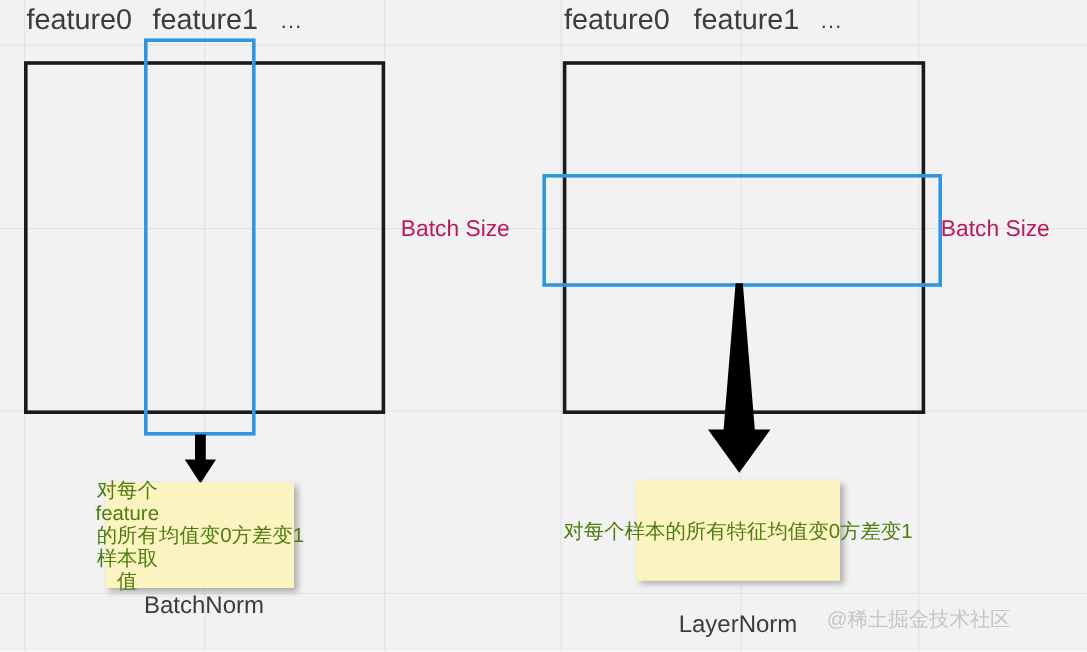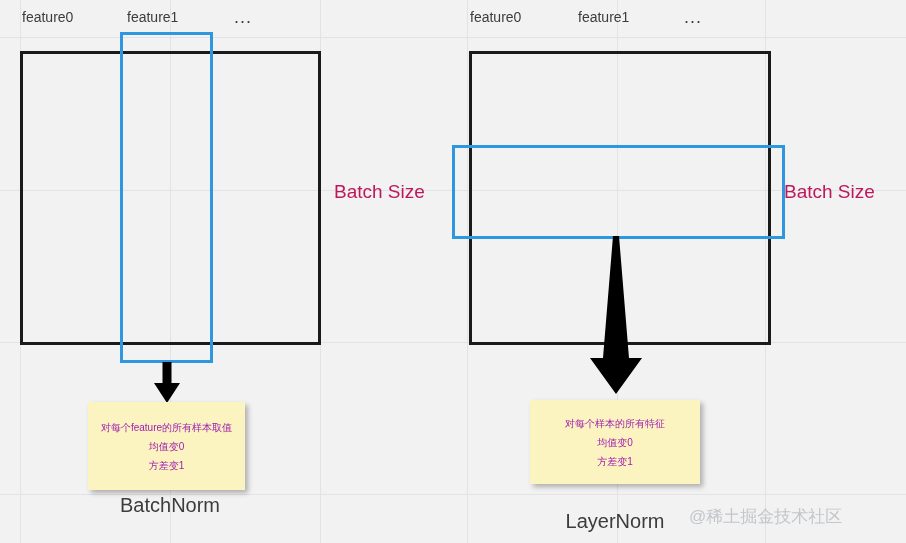--- a/index.html
+++ b/index.html
@@ -29,21 +29,21 @@
     left: 0;
     width: 906px;
     height: 1px;
     background: #e3e3e3;
   }
 
   
   .feat-label {
     position: absolute;
     color: #3c3c3c;
-    font-size: 14px;
+    font-size: 24px;
     line-height: 22px;
     white-space: nowrap;
   }
   .dots-label {
     position: absolute;
     color: #3c3c3c;
     font-size: 18px;
     line-height: 22px;
     letter-spacing: 1px;
   }
@@ -79,25 +79,25 @@
     overflow: visible;
   }
 
   
   .note {
     position: absolute;
     background: #fbf4c0;
     box-shadow: 3px 3px 5px rgba(0,0,0,0.28);
     box-sizing: border-box;
     display: flex;
-    flex-direction: column;
+    flex-direction: row;
     align-items: center;
     justify-content: center;
-    color: #a21caf;
-    font-size: 10px;
+    color: #4d7c0f;
+    font-size: 17px;
     line-height: 19px;
     text-align: center;
     padding: 4px 6px;
   }
   .note .nline {
     display: block;
     white-space: nowrap;
   }
   .note.wrap .nline.first {
     white-space: normal;

